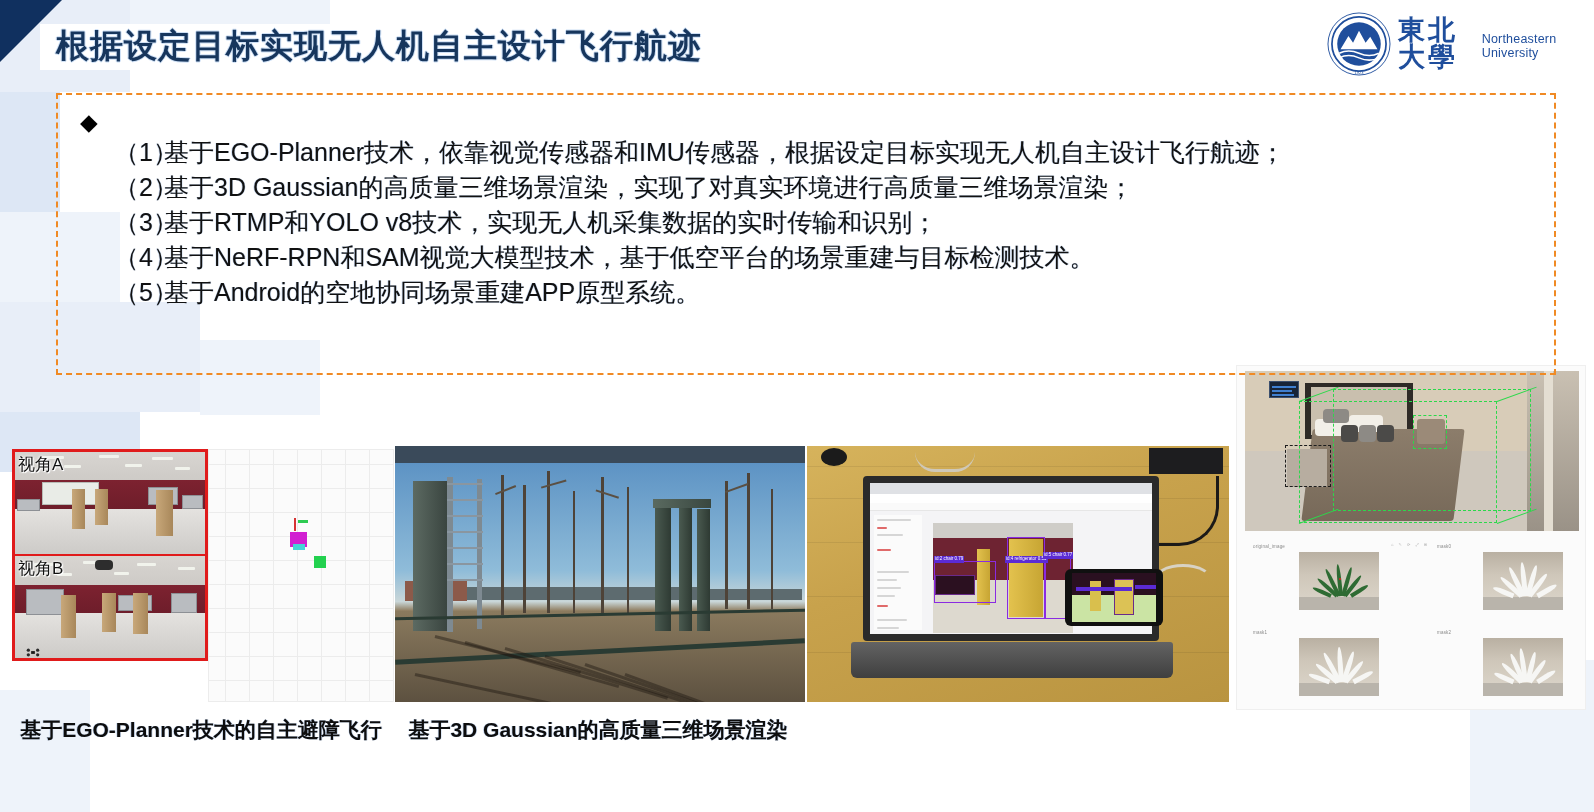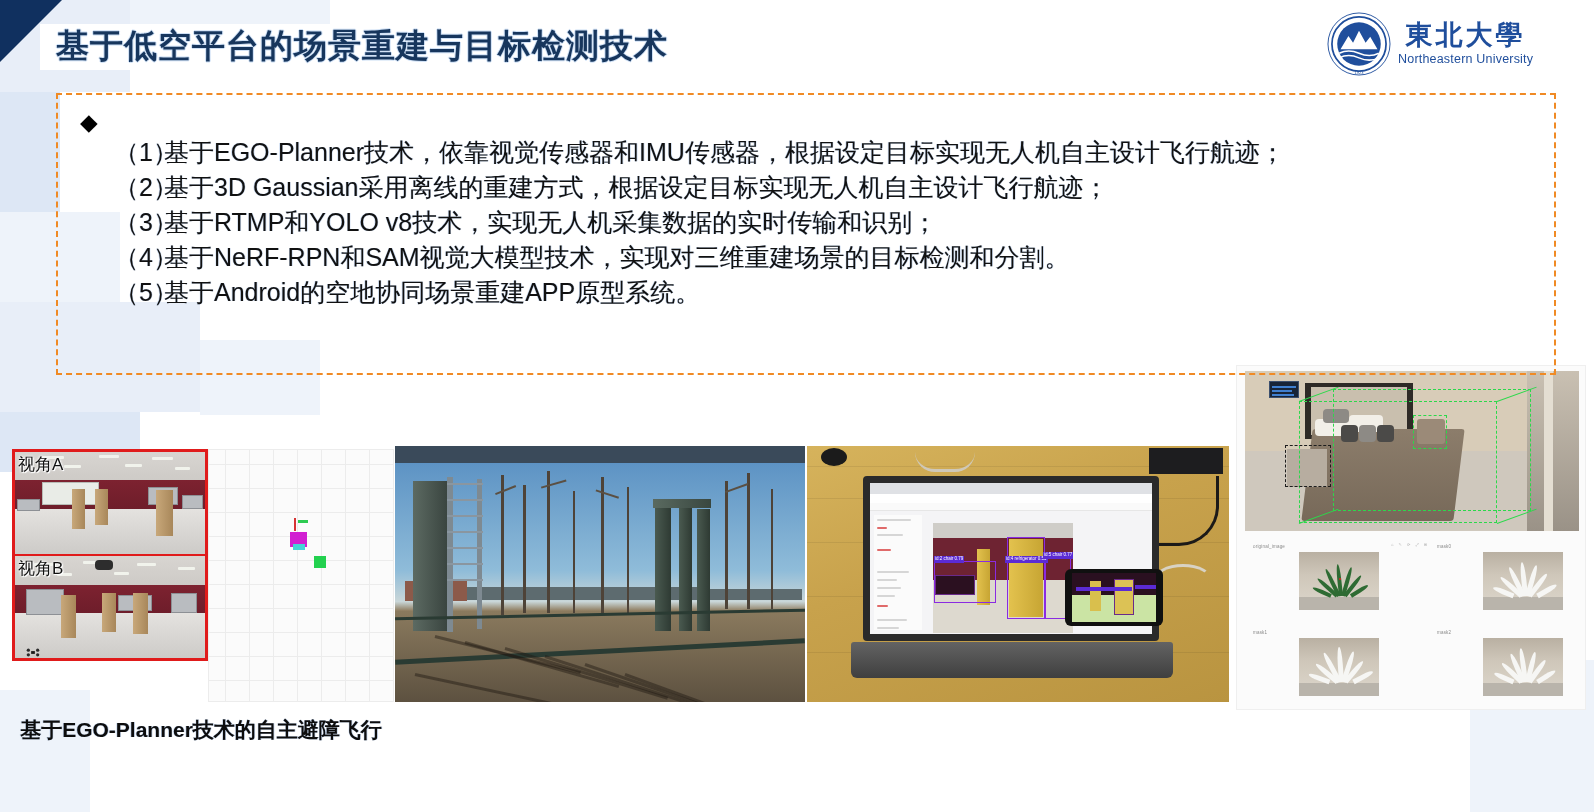--- a/index.html
+++ b/index.html
@@ -32,21 +32,21 @@
   #page-title {
     font-size:33px; font-weight:bold; color:#17365d;
     letter-spacing:1px; line-height:1.12; white-space:nowrap;
     text-shadow: 1px 0 0 #cfe0f5, -1px 0 0 #cfe0f5, 0 1px 0 #cfe0f5, 0 -1px 0 #cfe0f5;
   }
 
   
   #logo { position:absolute; right:18px; top:8px; width:250px; height:72px; z-index:4;
           display:flex; align-items:center; gap:6px; }
   #logo-mark { width:66px; height:66px; flex:0 0 auto; }
-  #logo-text { display:flex; flex-direction:column; align-items:center; }
+  #logo-text { display:flex; align-items:center; }
   #logo-cn { font-size:27px; font-weight:bold; color:#1f4e9c; letter-spacing:3px;
              line-height:1; font-family:"Liberation Serif","DejaVu Serif",serif; }
   #logo-en { font-size:12.5px; color:#1f4e9c; letter-spacing:.2px; margin-top:3px; }
 
   
   #bulletbox {
     position:absolute; left:56px; top:93px; width:1500px; height:282px;
     border:2px dashed #f08a24; background:transparent; z-index:3;
     padding:12px 0 0 22px;
   }
@@ -218,21 +218,21 @@
   <div class="bgblock" style="left:0;    top:302px; width:200px; height:110px;"></div>
   <div class="bgblock b3" style="left:200px; top:340px; width:120px; height:75px;"></div>
   <div class="bgblock b2" style="left:0;    top:412px; width:140px; height:60px;"></div>
   <div class="bgblock b3" style="left:0;    top:690px; width:90px;  height:122px;"></div>
   <div class="bgblock b3" style="left:1470px; top:660px; width:124px; height:152px;"></div>
   <div class="corner-tri"></div>
 </div>
 
 <div id="title-wrap">
   <div id="title-plate">
-    <div id="page-title">基于低空平台的场景重建与目标检测技术</div>
+    <div id="page-title">根据设定目标实现无人机自主设计飞行航迹</div>
   </div>
 </div>
 
 <div id="logo">
   <svg id="logo-mark" viewBox="0 0 100 100">
     <circle cx="50" cy="50" r="47" fill="none" stroke="#1f4e9c" stroke-width="1.4"></circle>
     <circle cx="50" cy="50" r="41" fill="none" stroke="#1f4e9c" stroke-width="2.6"></circle>
     <circle cx="50" cy="50" r="33" fill="#1f4e9c"></circle>
     <path d="M22 58 L34 38 L41 48 L50 30 L60 48 L67 39 L78 58 Z" fill="#ffffff"></path>
     <path d="M20 64 Q34 57 50 64 Q66 71 80 64" fill="none" stroke="#ffffff" stroke-width="2.4"></path>
@@ -249,29 +249,29 @@
   <div id="bullet-head">
     <span class="diamond">◆</span>
   </div>
 
   <div class="bullet-row">
     <span class="bullet-num">（1）</span>
     <span class="bullet-txt">基于EGO-Planner技术，依靠视觉传感器和IMU传感器，根据设定目标实现无人机自主设计飞行航迹；</span>
   </div>
   <div class="bullet-row">
     <span class="bullet-num">（2）</span>
-    <span class="bullet-txt">基于3D Gaussian采用离线的重建方式，根据设定目标实现无人机自主设计飞行航迹；</span>
+    <span class="bullet-txt">基于3D Gaussian的高质量三维场景渲染，实现了对真实环境进行高质量三维场景渲染；</span>
   </div>
   <div class="bullet-row">
     <span class="bullet-num">（3）</span>
     <span class="bullet-txt">基于RTMP和YOLO v8技术，实现无人机采集数据的实时传输和识别；</span>
   </div>
   <div class="bullet-row">
     <span class="bullet-num">（4）</span>
-    <span class="bullet-txt">基于NeRF-RPN和SAM视觉大模型技术，实现对三维重建场景的目标检测和分割。</span>
+    <span class="bullet-txt">基于NeRF-RPN和SAM视觉大模型技术，基于低空平台的场景重建与目标检测技术。</span>
   </div>
   <div class="bullet-row">
     <span class="bullet-num">（5）</span>
     <span class="bullet-txt">基于Android的空地协同场景重建APP原型系统。</span>
   </div>
 </div>
 
 <div id="panels">
 
   <div class="panel" id="panel-ego">
@@ -575,13 +575,14 @@
         <div class="leaf white" style="left:44px; bottom:14px; width:5px; height:27px; transform:rotate(36deg);"></div>
         <div class="leaf white" style="left:28px; bottom:14px; width:5px; height:21px; transform:rotate(-66deg);"></div>
         <div class="leaf white" style="left:52px; bottom:14px; width:5px; height:21px; transform:rotate(58deg);"></div>
       </div>
     </div>
   </div>
 </div>
 
 <div id="captions">
   <div class="caption" id="cap-0">基于EGO-Planner技术的自主避障飞行</div>
+  <div class="caption" id="cap-1">基于3D Gaussian的高质量三维场景渲染</div>
 </div>
 
 </body></html>

